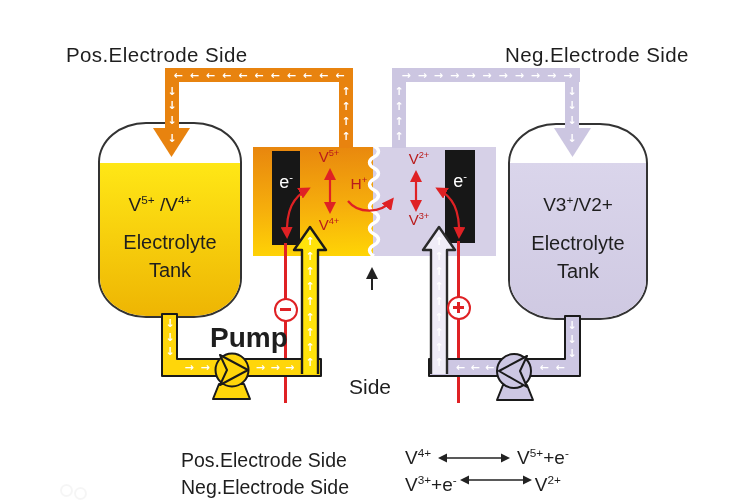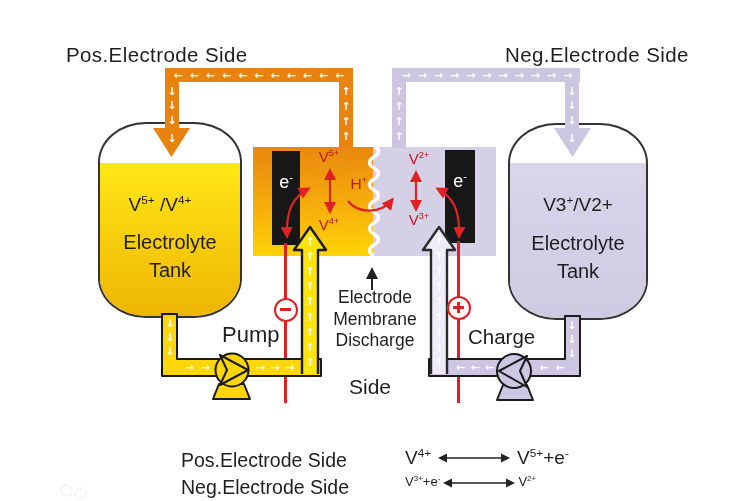--- a/index.html
+++ b/index.html
@@ -251,42 +251,36 @@
   </svg>
 
   <div class="terminal" style="left:274px;top:298px;">
     <span class="bar-h"></span>
   </div>
   <div class="terminal" style="left:447px;top:296px;">
     <span class="bar-h"></span>
     <span class="bar-v"></span>
   </div>
 
-  <div class="txt" style="left:222px;top:322px;font-size:22px;z-index:6;">Pump</div>
-  <div class="txt" style="left:468px;top:325px;font-size:20.5px;z-index:6;">Charge</div>
-  <div class="abs" style="left:319px;top:287px;width:112px;text-align:center;font-size:17.5px;line-height:21.5px;z-index:6;">
-    <div>Electrode</div>
-    <div>Membrane</div>
-    <div>Discharge</div>
-  </div>
+  <div class="txt" style="left:210px;top:322px;font-size:28px;z-index:6;font-weight:bold;">Pump</div>
   <div class="abs" style="left:330px;top:375px;width:80px;text-align:center;font-size:21px;z-index:6;">Side</div>
 
 
   <div class="txt" style="left:181px;top:449px;font-size:19.5px;z-index:6;">Pos.Electrode Side</div>
   <div class="abs" style="left:405px;top:447px;z-index:6;display:flex;align-items:center;gap:5px;font-size:19px;">
     <span>V<sup>4+</sup></span>
     <svg width="76" height="12" viewBox="0 0 76 12">
       <line x1="6" y1="6" x2="70" y2="6" stroke="#222" stroke-width="1.7"></line>
       <path d="M11,1.5 L2,6 L11,10.5 Z" fill="#222"></path>
       <path d="M65,1.5 L74,6 L65,10.5 Z" fill="#222"></path>
     </svg>
     <span>V<sup>5+</sup>+e<sup>-</sup></span>
   </div>
   <div class="txt" style="left:181px;top:476px;font-size:19.5px;z-index:6;">Neg.Electrode Side</div>
-  <div class="abs" style="left:405px;top:474px;z-index:6;display:flex;align-items:flex-end;gap:1px;font-size:13px;">
+  <div class="abs" style="left:405px;top:474px;z-index:6;display:flex;align-items:flex-start;gap:1px;font-size:19px;">
     <span>V<sup>3+</sup>+e<sup>-</sup></span>
     <svg width="76" height="12" viewBox="0 0 76 12">
       <line x1="6" y1="6" x2="70" y2="6" stroke="#222" stroke-width="1.7"></line>
       <path d="M11,1.5 L2,6 L11,10.5 Z" fill="#222"></path>
       <path d="M65,1.5 L74,6 L65,10.5 Z" fill="#222"></path>
     </svg>
     <span>V<sup>2+</sup></span>
   </div>
 
   <div class="watermark">

